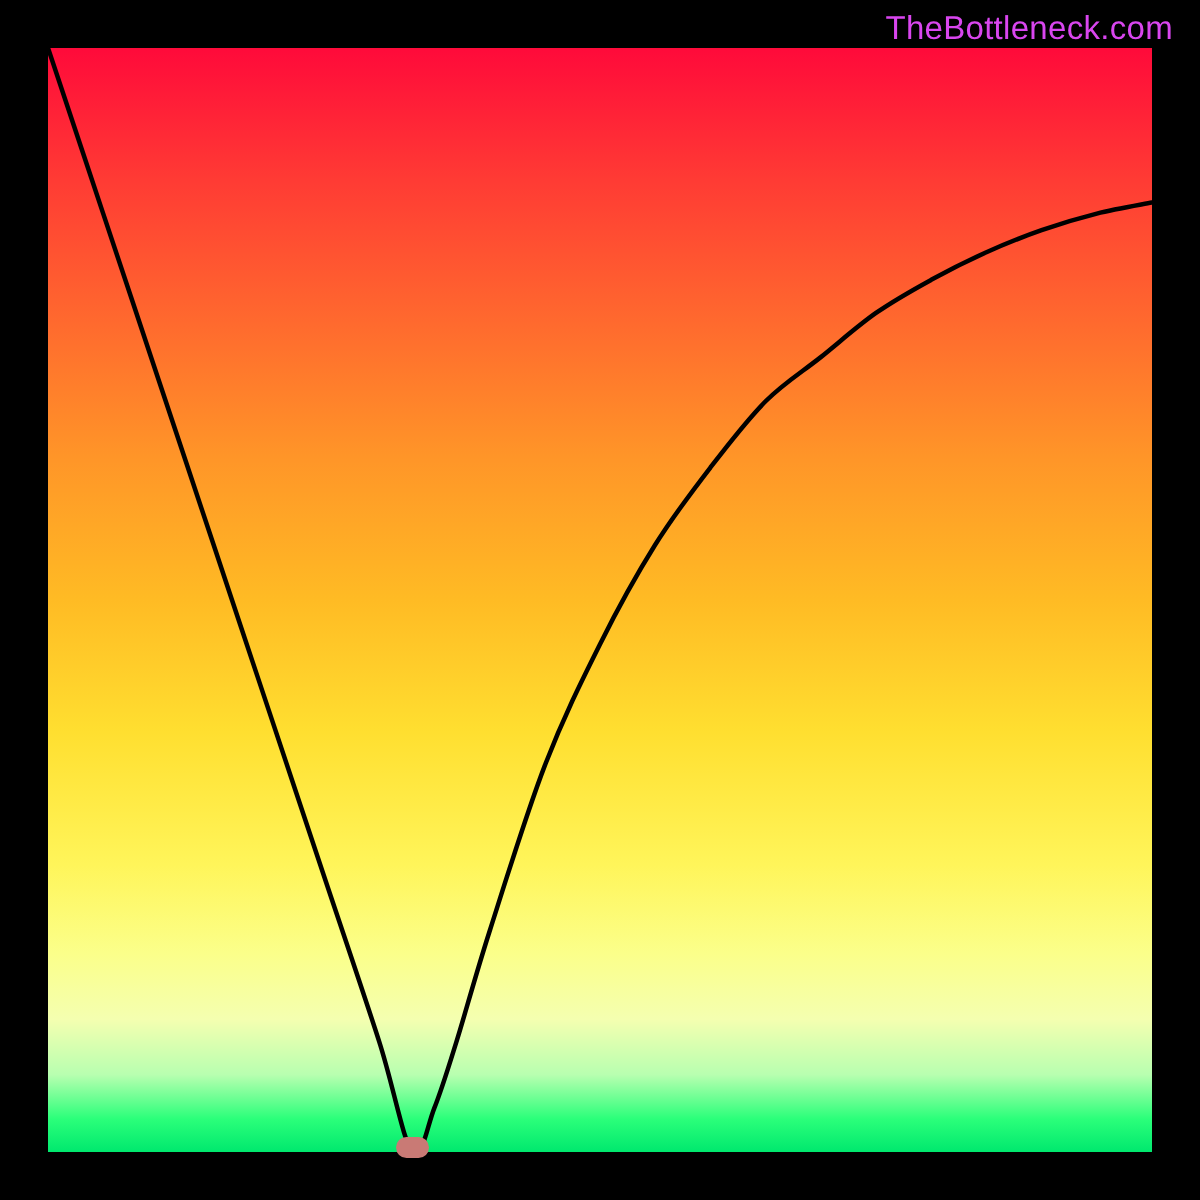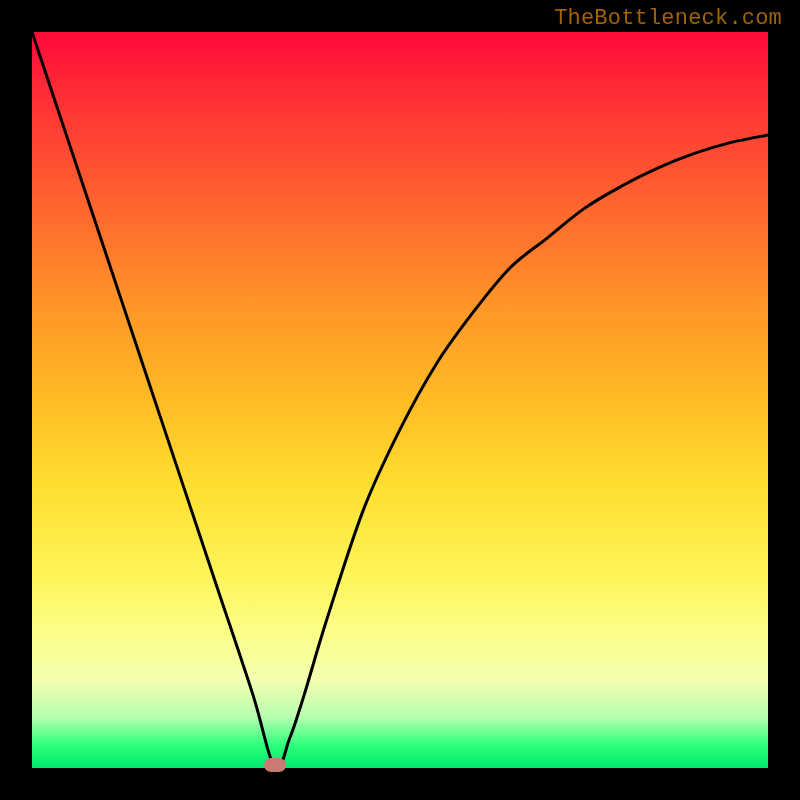--- a/index.html
+++ b/index.html
@@ -27,23 +27,23 @@
       #fbff8a 82%,
       #f4ffb0 88%,
       #b8ffb0 93%,
       #2bff7a 97%,
       #00e86e 100%);
   }
   .watermark {
     position: absolute;
     top: 6px;
     right: 18px;
-    font-family: Liberation Mono, monospace;
+    font-family: Liberation Sans, sans-serif;
     font-size: 22px;
-    color: #a16207;
+    color: #d946ef;
     letter-spacing: 0.2px;
     user-select: none;
   }
   .curve-layer {
     position: absolute;
     inset: 0;
     width: 100%;
     height: 100%;
   }
   .marker {

